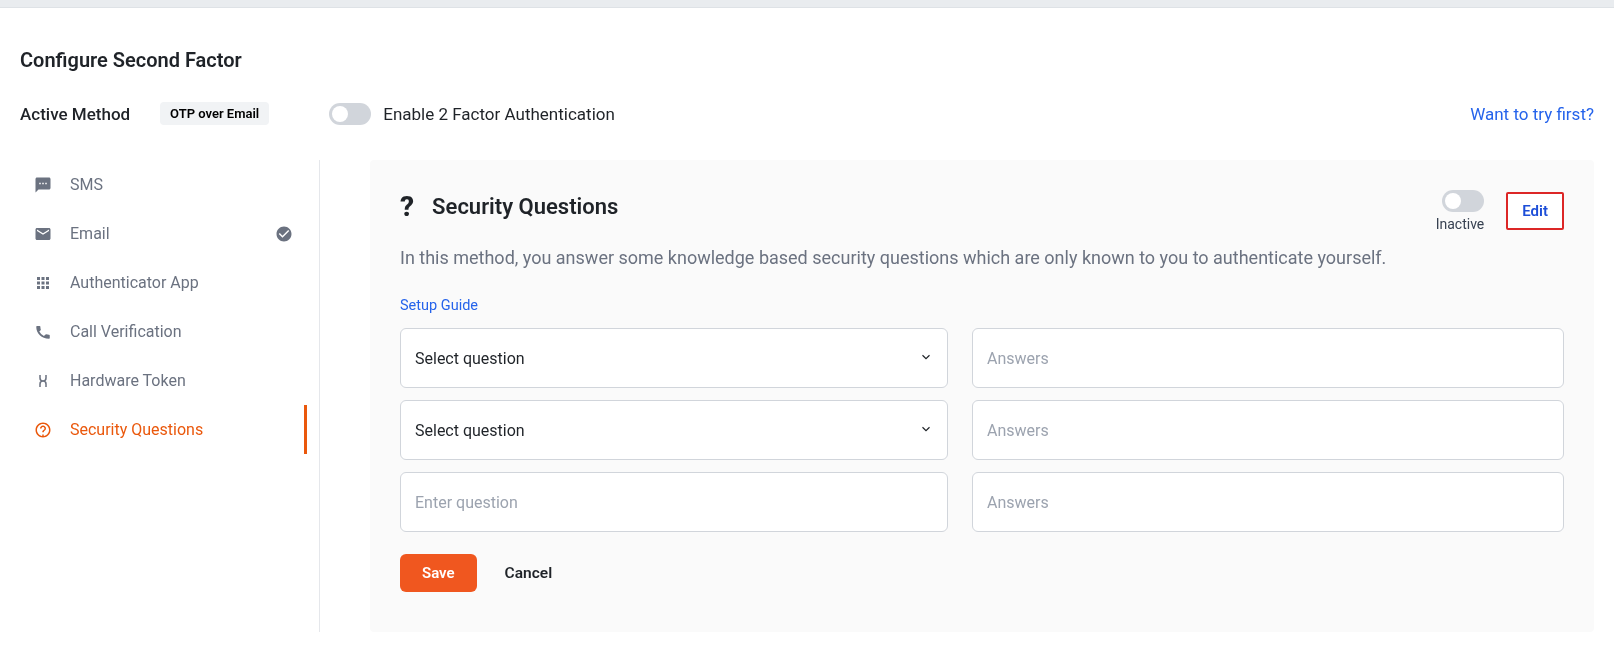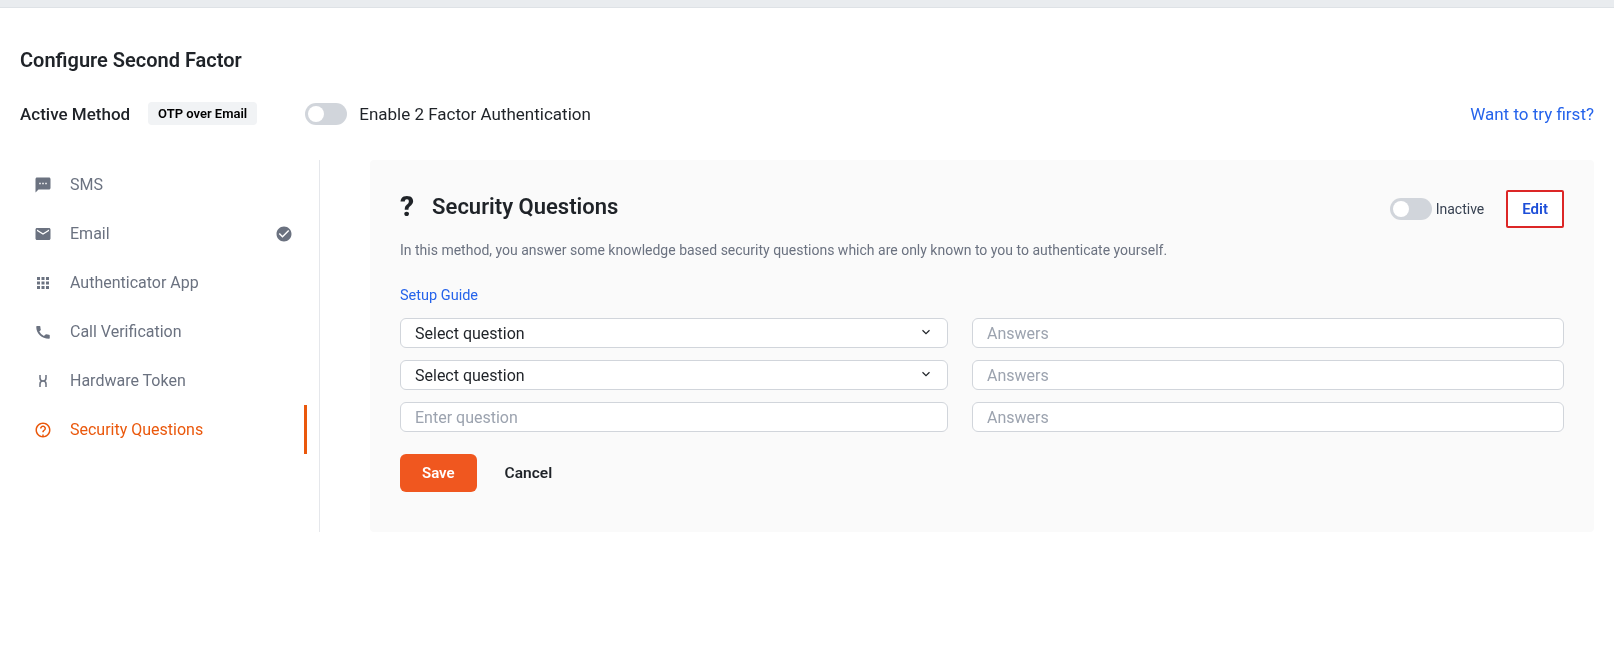--- a/index.html
+++ b/index.html
@@ -23,21 +23,21 @@
     }
     .page-title {
       font-size: 20px;
       font-weight: 600;
       color: #1f2328;
       margin-bottom: 30px;
     }
     .config-row {
       display: flex;
       align-items: center;
-      gap: 18px;
+      gap: 30px;
       margin-bottom: 35px;
     }
     .active-method-label {
       font-size: 17px;
       font-weight: 500;
       color: #1f2328;
     }
     .active-method-badge {
       background: #f1f3f5;
       border-radius: 4px;
@@ -151,41 +151,41 @@
       color: #1f2328;
     }
     .panel-right-controls {
       margin-left: auto;
       display: flex;
       align-items: center;
       gap: 22px;
     }
     .inactive-group {
       display: flex;
-      flex-direction: row;
-      align-items: center;
+      flex-direction: column;
+      align-items: flex-end;
       gap: 4px;
     }
     .inactive-label {
       font-size: 14px;
       color: #374151;
     }
     .edit-button {
       border: 2px solid #dc2626;
       color: #1d4ed8;
       font-weight: 600;
       padding: 8px 14px;
       background: #ffffff;
       cursor: pointer;
       font-size: 15px;
       border-radius: 2px;
     }
     .panel-description {
       margin-top: 12px;
-      font-size: 14px;
+      font-size: 18px;
       color: #6b7280;
       line-height: 1.5;
     }
     .setup-guide-link {
       display: inline-block;
       margin-top: 26px;
       margin-bottom: 14px;
       color: #2563eb;
       font-size: 14.5px;
       cursor: pointer;
@@ -195,21 +195,21 @@
       flex-direction: column;
       gap: 12px;
     }
     .question-row {
       display: flex;
       gap: 24px;
     }
     .field {
       border: 1px solid #d1d5db;
       border-radius: 6px;
-      height: 30px;
+      height: 60px;
       padding: 0 14px;
       display: flex;
       align-items: center;
       background: #ffffff;
       font-size: 16px;
       color: #1f2328;
       cursor: pointer;
       position: relative;
     }
     .question-field {

